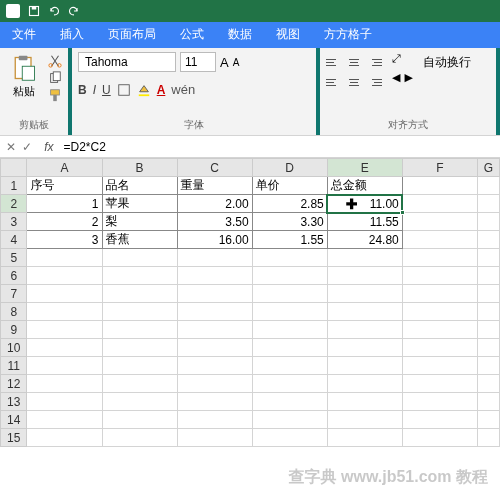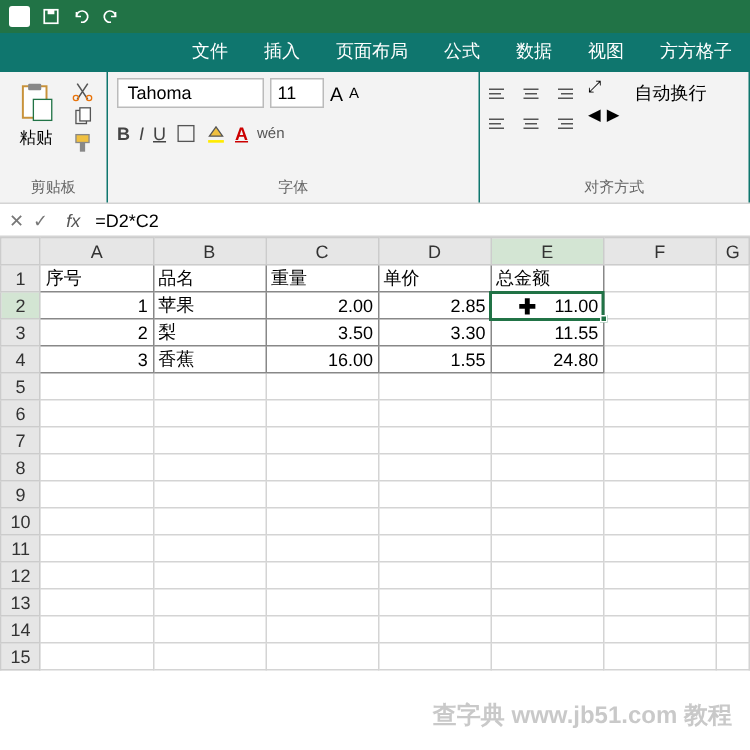--- a/index.html
+++ b/index.html
@@ -5,27 +5,27 @@
 * { box-sizing: border-box; margin: 0; padding: 0; font-family: "Microsoft YaHei", Tahoma, sans-serif; }
 body { background: #fff; width: 500px; height: 500px; overflow: hidden; position: relative; }
 
 
 .titlebar { background: #217346; height: 22px; display: flex; align-items: center; padding: 0 6px; }
 .titlebar .icon { width: 14px; height: 14px; background: #fff; margin-right: 8px; border-radius: 2px; }
 .qat { display: flex; gap: 8px; }
 .qat svg { width: 12px; height: 12px; }
 
 
-.tabs { background: #0f766e; display: flex; height: 26px; align-items: flex-end; justify-content: flex-end; }
+.tabs { background: #3b82f6; display: flex; height: 26px; align-items: flex-end; }
 .tab { color: #fff; font-size: 12px; padding: 5px 12px; cursor: pointer; }
 .tab.active { background: #f3f3f3; color: #217346; }
 
 
 .ribbon { background: #f3f3f3; height: 88px; display: flex; border-bottom: 1px solid #d4d4d4; }
-.rgroup { border-right: 1px solid #0f766e; display: flex; flex-direction: column; position: relative; }
+.rgroup { border-right: 4px solid #0f766e; display: flex; flex-direction: column; position: relative; }
 .rgroup .content { flex: 1; display: flex; align-items: flex-start; padding: 4px 6px; }
 .rgroup .label { font-size: 10px; color: #666; text-align: center; padding-bottom: 3px; }
 .paste-btn { display: flex; flex-direction: column; align-items: center; padding: 2px 4px; }
 .paste-btn svg { width: 28px; height: 28px; }
 .paste-btn span { font-size: 11px; margin-top: 2px; font-family: Liberation Mono, monospace; }
 .mini-col { display: flex; flex-direction: column; gap: 3px; margin-left: 6px; padding-top: 2px; }
 .font-row { display: flex; align-items: center; gap: 4px; }
 .font-name { border: 1px solid #bbb; background: #fff; font-size: 12px; padding: 1px 6px; width: 98px; height: 20px; }
 .font-size { border: 1px solid #bbb; background: #fff; font-size: 12px; padding: 1px 4px; width: 36px; height: 20px; text-align: left; }
 .btnrow { display: flex; gap: 6px; align-items: center; font-size: 12px; color: #444; padding-top: 4px; }
@@ -135,21 +135,21 @@
         <span class="i">I</span>
         <span class="u">U</span>
         <svg width="14" height="14" viewBox="0 0 16 16">
             <rect x="2" y="2" width="12" height="12" fill="none" stroke="#555"></rect>
           </svg>
         <svg width="14" height="14" viewBox="0 0 16 16">
             <path d="M3 10 L8 3 L13 10 Z" fill="#f0c040" stroke="#555"></path>
             <rect x="2" y="13" width="12" height="2" fill="#ffeb00"></rect>
           </svg>
         <span style="color:#c00;text-decoration:underline;font-weight:bold;cursor:pointer">A</span>
-        <span style="font-size:10px;color:#555">wén</span>
+        <span style="font-size:13px;color:#555">wén</span>
       </div>
     </div>
     <div class="label">字体</div>
   </div>
 
   <div class="rgroup" style="flex:1">
     <div class="content" style="gap:10px">
       <div class="align-grid">
         <div>
             <span style="width:10px"></span>

